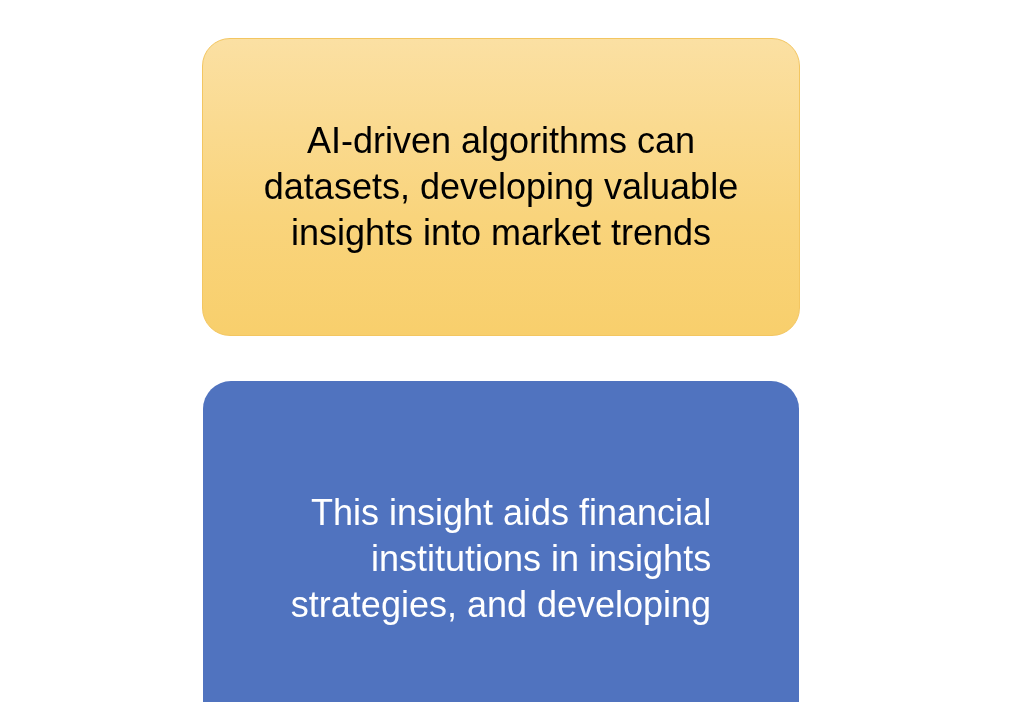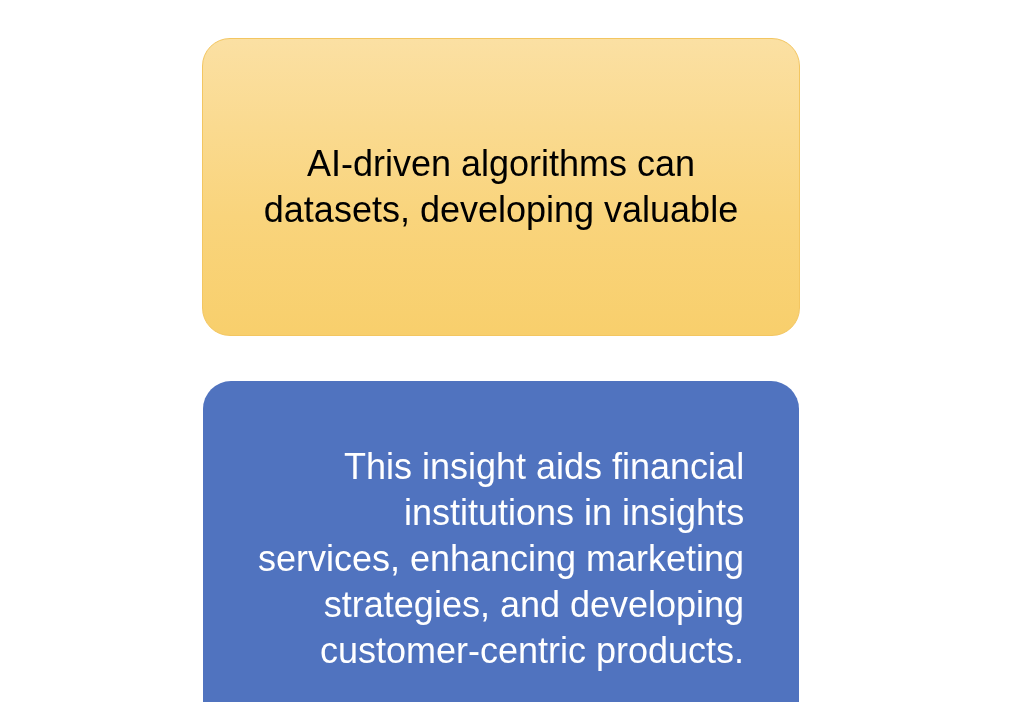--- a/index.html
+++ b/index.html
@@ -30,24 +30,23 @@
   .box p { margin:0; }
   .line { display:block; white-space:nowrap; }
 </style>
 </head>
 <body>
 
 <div class="box box-top">
   <p>
     <span class="line">AI-driven algorithms can</span>
     <span class="line">datasets, developing valuable</span>
+    <span class="line">insights into market trends</span>
   </p>
 </div>
 
 <div class="box box-bottom">
   <p>
     <span class="line">This insight aids financial</span>
     <span class="line">institutions in insights</span>
-    <span class="line">services, enhancing marketing</span>
     <span class="line">strategies, and developing</span>
-    <span class="line">customer-centric products.</span>
   </p>
 </div>
 
 </body></html>

